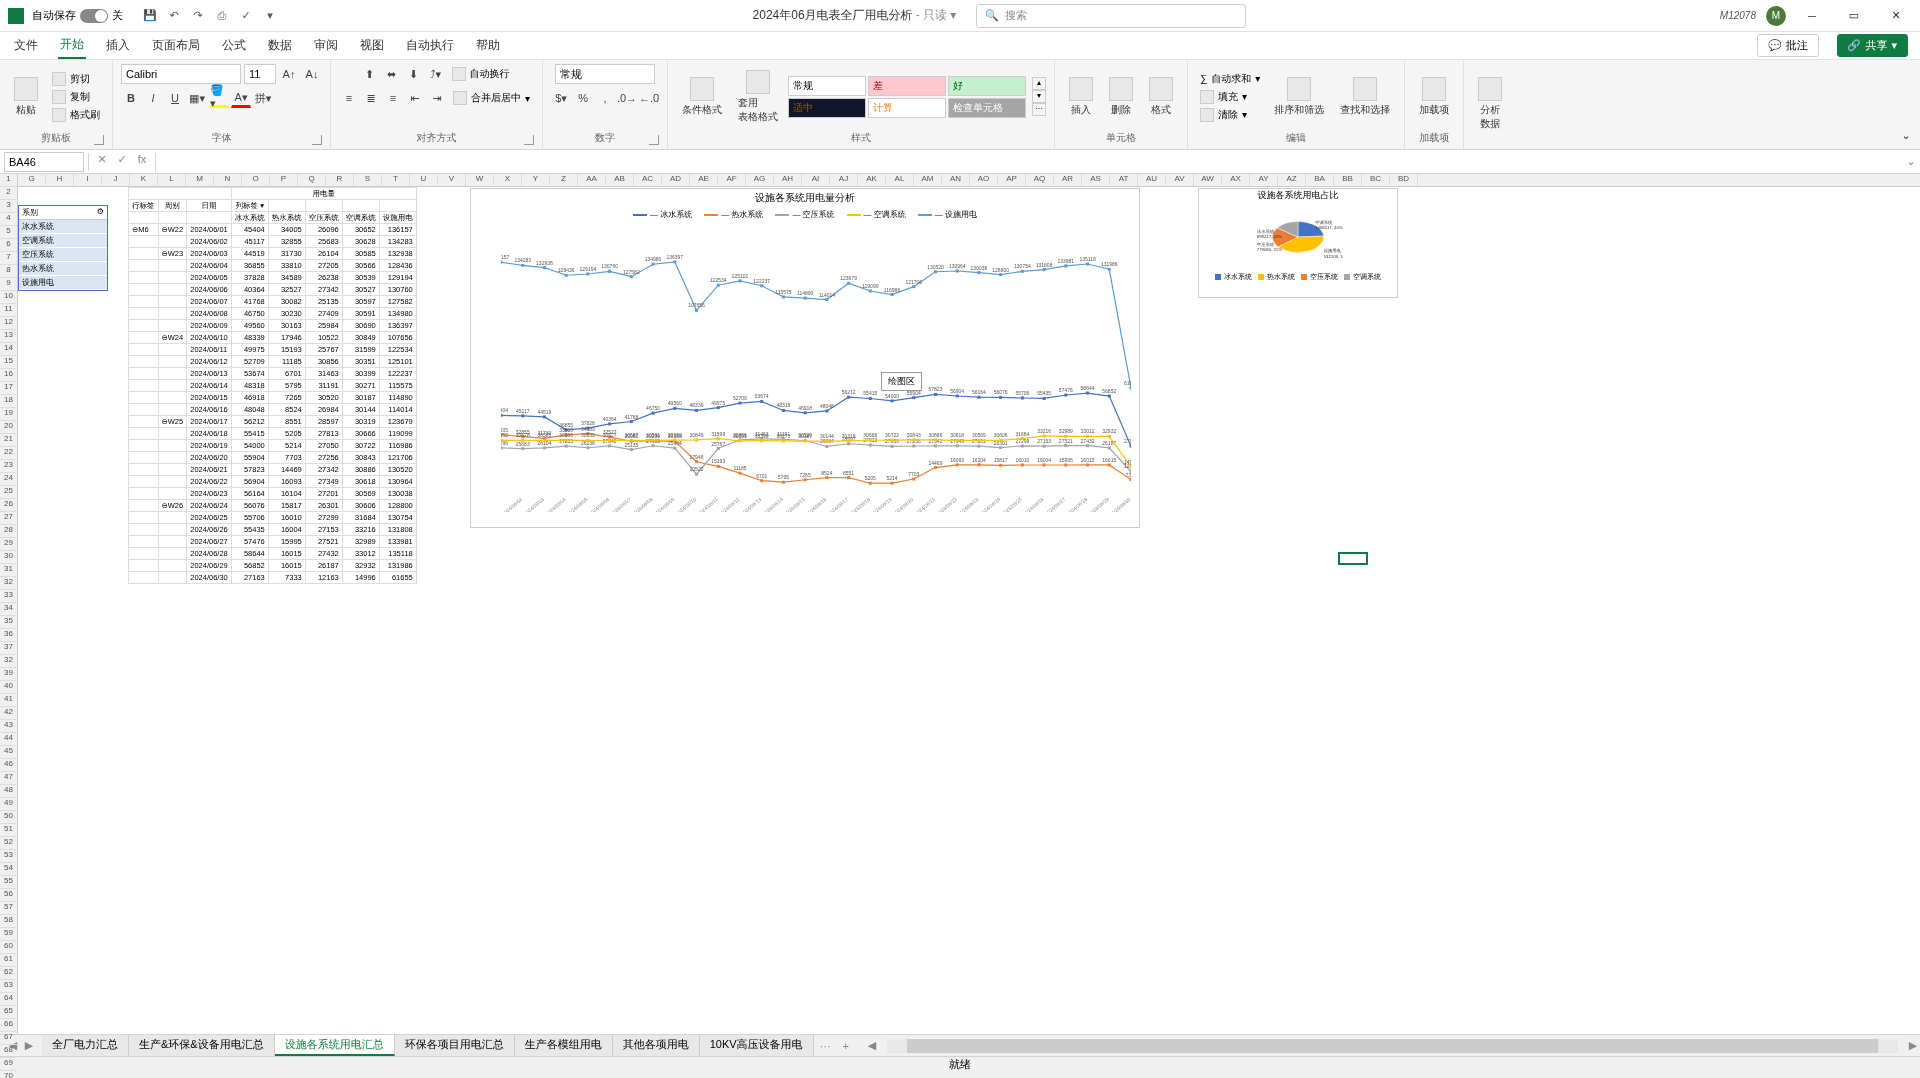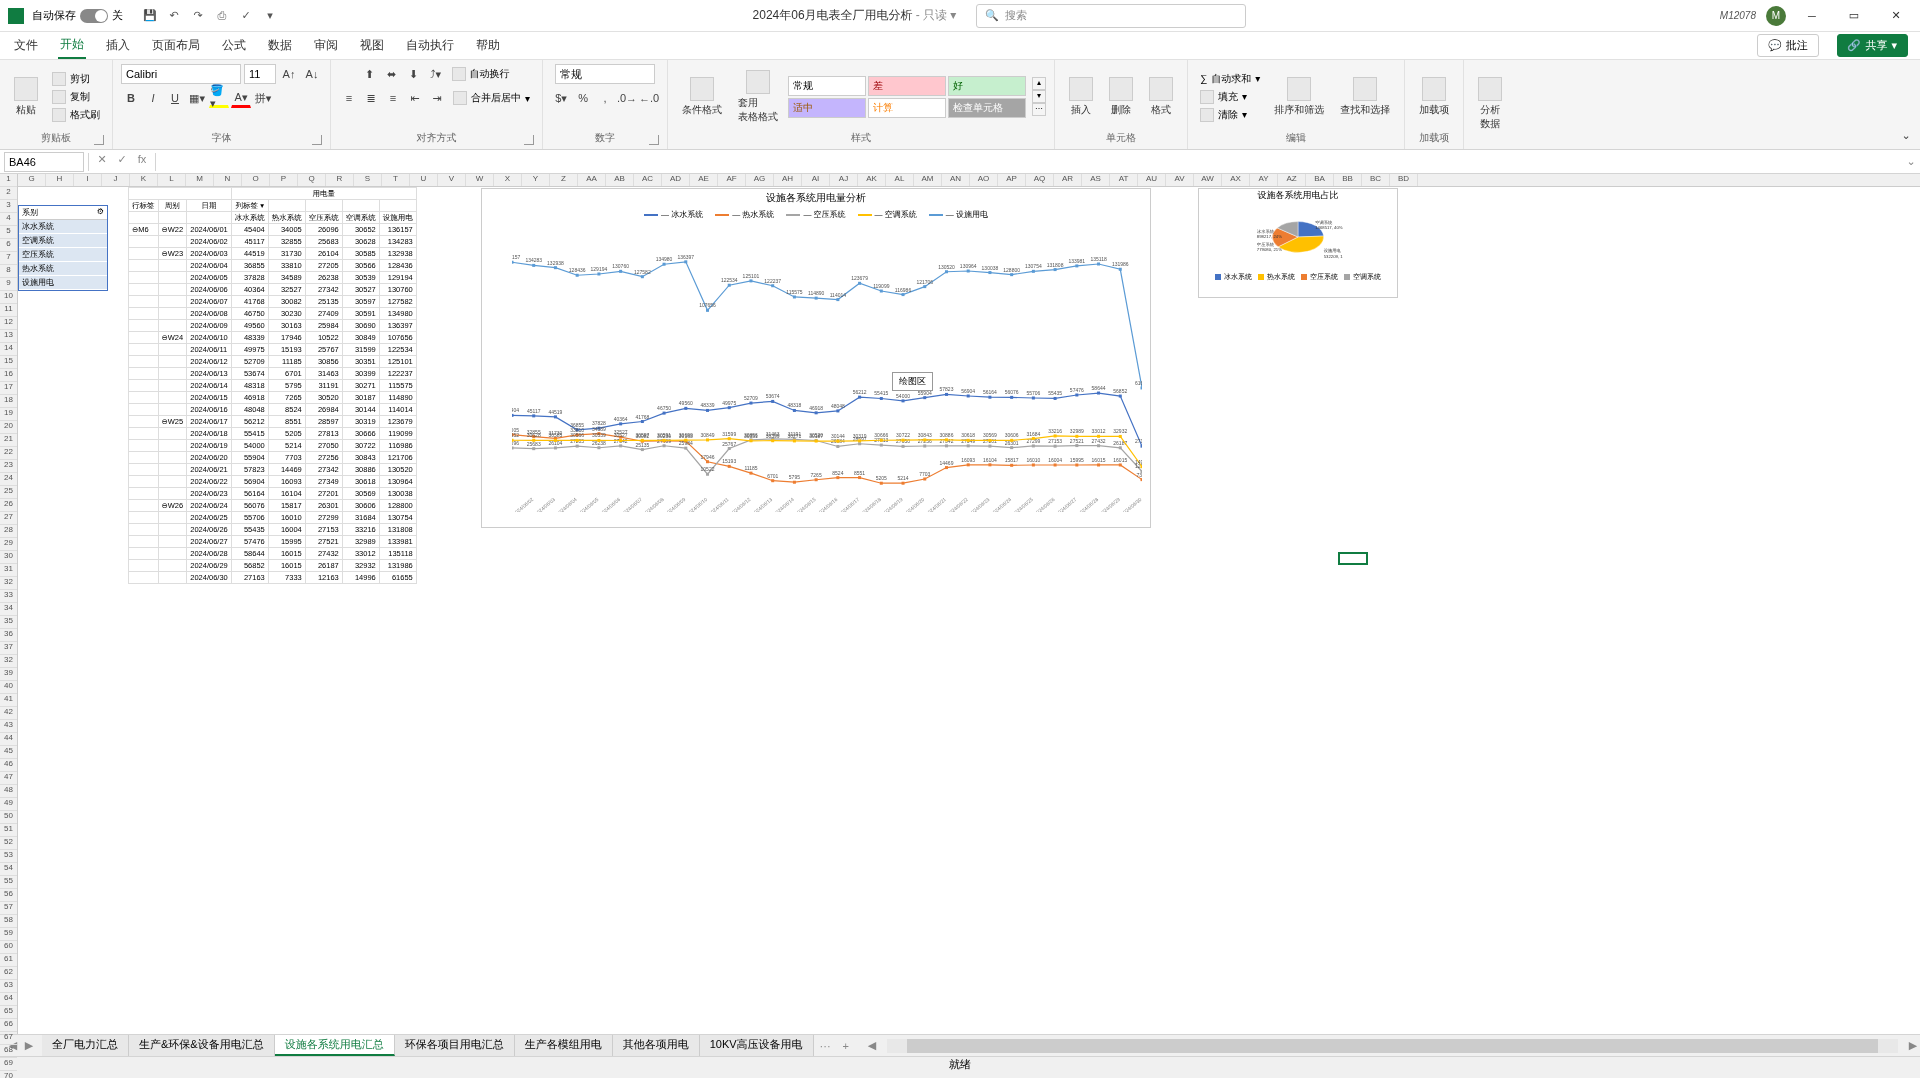--- a/index.html
+++ b/index.html
@@ -69,21 +69,21 @@
 .pivot { position: absolute; top: 13px; left: 0; font-size: 8px; }
 .slicer { position: absolute; left: 0; top: 0; width: 90px; border: 1px solid #4472c4; }
 .slicer-hdr { background: #fff; padding: 1px 3px; border-bottom: 1px solid #ccc; display: flex; justify-content: space-between; }
 .slicer-item { background: #dce6f2; border-bottom: 1px solid #fff; padding: 1px 3px; }
 .datatbl { position: absolute; left: 110px; top: 0; border-collapse: collapse; font-size: 7.5px; }
 .datatbl th, .datatbl td { border: 1px solid #ddd; padding: 0 3px; height: 12px; text-align: right; white-space: nowrap; }
 .datatbl th { background: #fff; font-weight: normal; text-align: center; }
 .datatbl td.lbl { text-align: left; }
 
 
-.linechart { position: absolute; left: 463px; top: 14px; width: 670px; height: 340px; border: 1px solid #ccc; background: #fff; }
+.linechart { position: absolute; left: 452px; top: 14px; width: 670px; height: 340px; border: 1px solid #ccc; background: #fff; }
 .chart-title { text-align: center; font-size: 10px; padding: 2px; }
 .legend-h { display: flex; justify-content: center; gap: 12px; font-size: 8px; padding: 2px; }
 .legend-item { display: flex; align-items: center; gap: 3px; }
 .swatch { width: 14px; height: 2px; }
 .plot { position: relative; width: 630px; height: 290px; margin-left: 30px; }
 .plot svg { width: 100%; height: 100%; }
 .tooltip-box { position: absolute; border: 1px solid #999; background: #fff; padding: 2px 6px; font-size: 9px; }
 
 .piechart { position: absolute; left: 1180px; top: 14px; width: 200px; height: 110px; border: 1px solid #ccc; background: #fff; }
 .pie-title { text-align: center; font-size: 9px; }
@@ -267,21 +267,21 @@
         </div>
       <div class="bigbtn">
           <div class="ico"></div>
           <span style="white-space:pre">套用
 表格格式</span>
         </div>
       <div class="style-gallery" id="style-gallery">
           <div class="style-cell" style="background: rgb(255, 255, 255); color: rgb(0, 0, 0);">常规</div>
           <div class="style-cell" style="background: rgb(255, 199, 206); color: rgb(156, 0, 6);">差</div>
           <div class="style-cell" style="background: rgb(198, 239, 206); color: rgb(0, 97, 0);">好</div>
-          <div class="style-cell" style="background: #c4b5fd; color: rgb(156, 87, 0);">适中</div>
+          <div class="style-cell" style="background: #0f172a; color: rgb(156, 87, 0);">适中</div>
           <div class="style-cell" style="background: rgb(255, 255, 255); color: rgb(250, 125, 0);">计算</div>
           <div class="style-cell" style="background: rgb(165, 165, 165); color: rgb(255, 255, 255);">检查单元格</div>
         </div>
       <div class="gal-nav">
           <div>▴</div>
           <div>▾</div>
           <div>⋯</div>
         </div>
     </div>
     <div class="rgroup-label"><span>样式</span></div>

